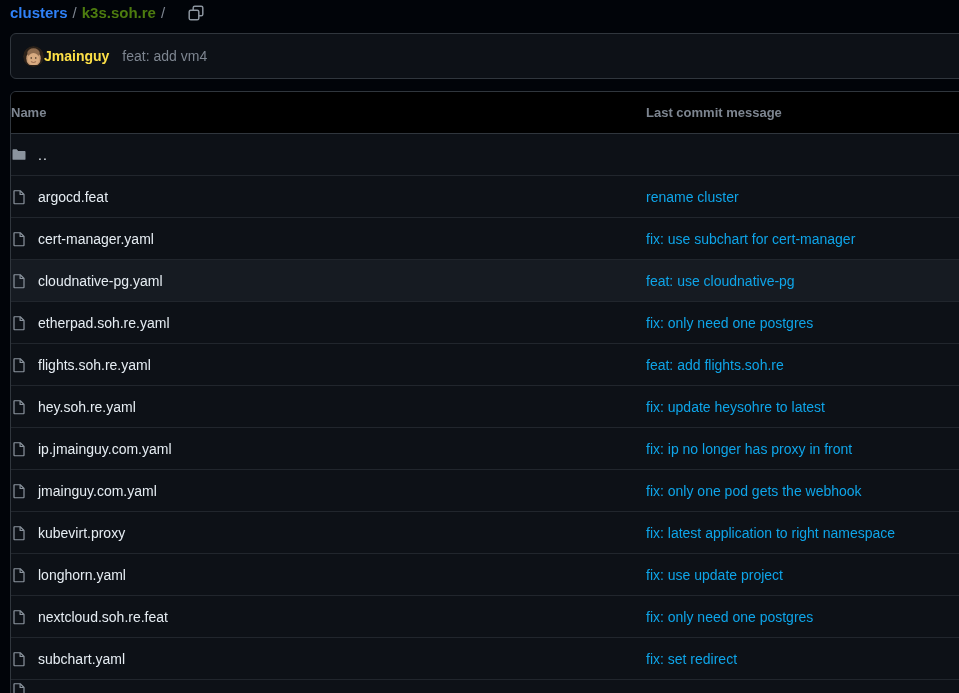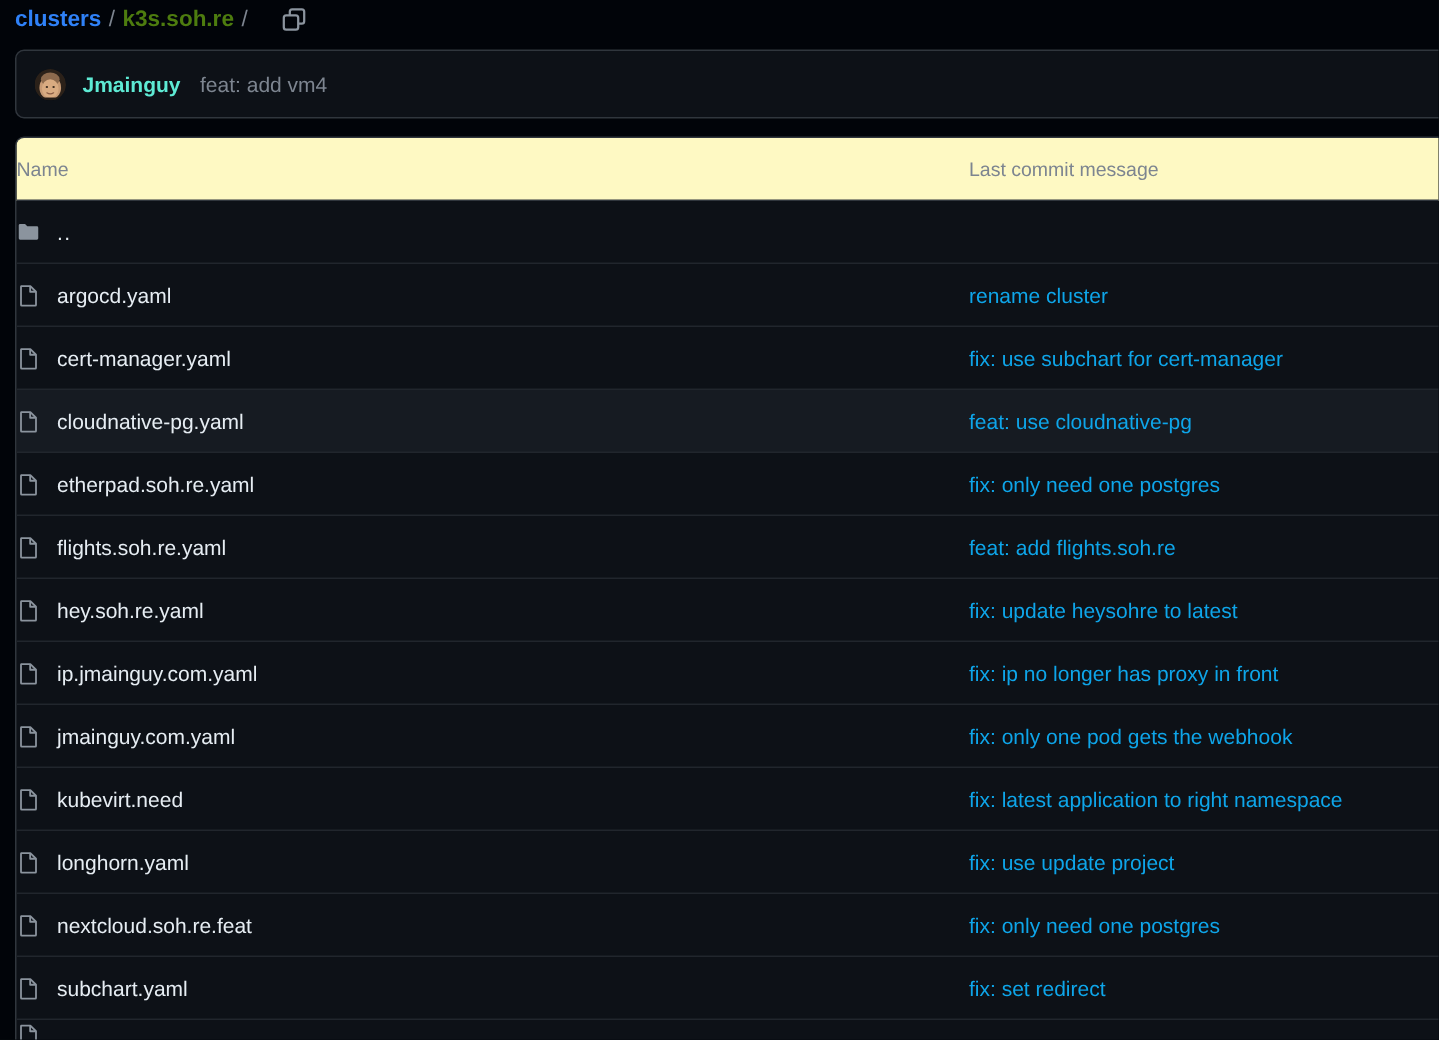--- a/index.html
+++ b/index.html
@@ -73,22 +73,21 @@
     width: 21px;
     height: 21px;
     border-radius: 50%;
     flex: 0 0 auto;
     overflow: hidden;
     display: block;
   }
   .commit-author {
     font-size: 14px;
     font-weight: bold;
-    color: #5eead4;
-    margin-left: 11px;
+    color: #fde047;
     cursor: pointer;
     text-align: center;
   }
   .commit-message {
     font-size: 14px;
     color: #7d8590;
     margin-left: 13px;
     cursor: pointer;
     white-space: nowrap;
   }
@@ -98,24 +97,24 @@
     margin-top: 12px;
     padding: 0;
     overflow: hidden;
   }
   table.files {
     border-collapse: collapse;
     width: 100%;
     table-layout: fixed;
   }
   table.files th {
-    background: #fef9c3;
+    background: #000000;
     height: 41px;
     font-size: 13px;
-    font-weight: normal;
+    font-weight: bold;
     color: #7d8590;
     text-align: left;
     padding: 0;
     border-bottom: 1px solid #30363d;
   }
   th.col-name   { width: 635px; padding-left: 23px; }
   th.col-commit { padding-left: 0; }
 
   table.files td {
     height: 41px;
@@ -235,21 +234,21 @@
         </tr>
         <tr class="file-row">
           <td class="cell-name">
             <div class="name-wrap">
               <span class="row-icon">
                 <svg width="16" height="16" viewBox="0 0 16 16" aria-hidden="true">
                   <path d="M3.25 1.75h6L13 5.5v8.75a.5.5 0 0 1-.5.5h-9a.5.5 0 0 1-.5-.5V2.25a.5.5 0 0 1 .25-.5z" fill="none" stroke="#8b949e" stroke-width="1.2" stroke-linejoin="round"></path>
                   <path d="M9.1 1.9v3.6h3.6" fill="none" stroke="#8b949e" stroke-width="1.2" stroke-linejoin="round"></path>
                 </svg>
               </span>
-              <span class="row-label">argocd.yaml</span>
+              <span class="row-label">argocd.feat</span>
             </div>
           </td>
           <td class="cell-commit"><span class="commit-link">rename cluster</span></td>
         </tr>
         <tr class="file-row">
           <td class="cell-name">
             <div class="name-wrap">
               <span class="row-icon">
                 <svg width="16" height="16" viewBox="0 0 16 16" aria-hidden="true">
                   <path d="M3.25 1.75h6L13 5.5v8.75a.5.5 0 0 1-.5.5h-9a.5.5 0 0 1-.5-.5V2.25a.5.5 0 0 1 .25-.5z" fill="none" stroke="#8b949e" stroke-width="1.2" stroke-linejoin="round"></path>
@@ -347,21 +346,21 @@
         </tr>
         <tr class="file-row">
           <td class="cell-name">
             <div class="name-wrap">
               <span class="row-icon">
                 <svg width="16" height="16" viewBox="0 0 16 16" aria-hidden="true">
                   <path d="M3.25 1.75h6L13 5.5v8.75a.5.5 0 0 1-.5.5h-9a.5.5 0 0 1-.5-.5V2.25a.5.5 0 0 1 .25-.5z" fill="none" stroke="#8b949e" stroke-width="1.2" stroke-linejoin="round"></path>
                   <path d="M9.1 1.9v3.6h3.6" fill="none" stroke="#8b949e" stroke-width="1.2" stroke-linejoin="round"></path>
                 </svg>
               </span>
-              <span class="row-label">kubevirt.need</span>
+              <span class="row-label">kubevirt.proxy</span>
             </div>
           </td>
           <td class="cell-commit"><span class="commit-link">fix: latest application to right namespace</span></td>
         </tr>
         <tr class="file-row">
           <td class="cell-name">
             <div class="name-wrap">
               <span class="row-icon">
                 <svg width="16" height="16" viewBox="0 0 16 16" aria-hidden="true">
                   <path d="M3.25 1.75h6L13 5.5v8.75a.5.5 0 0 1-.5.5h-9a.5.5 0 0 1-.5-.5V2.25a.5.5 0 0 1 .25-.5z" fill="none" stroke="#8b949e" stroke-width="1.2" stroke-linejoin="round"></path>

